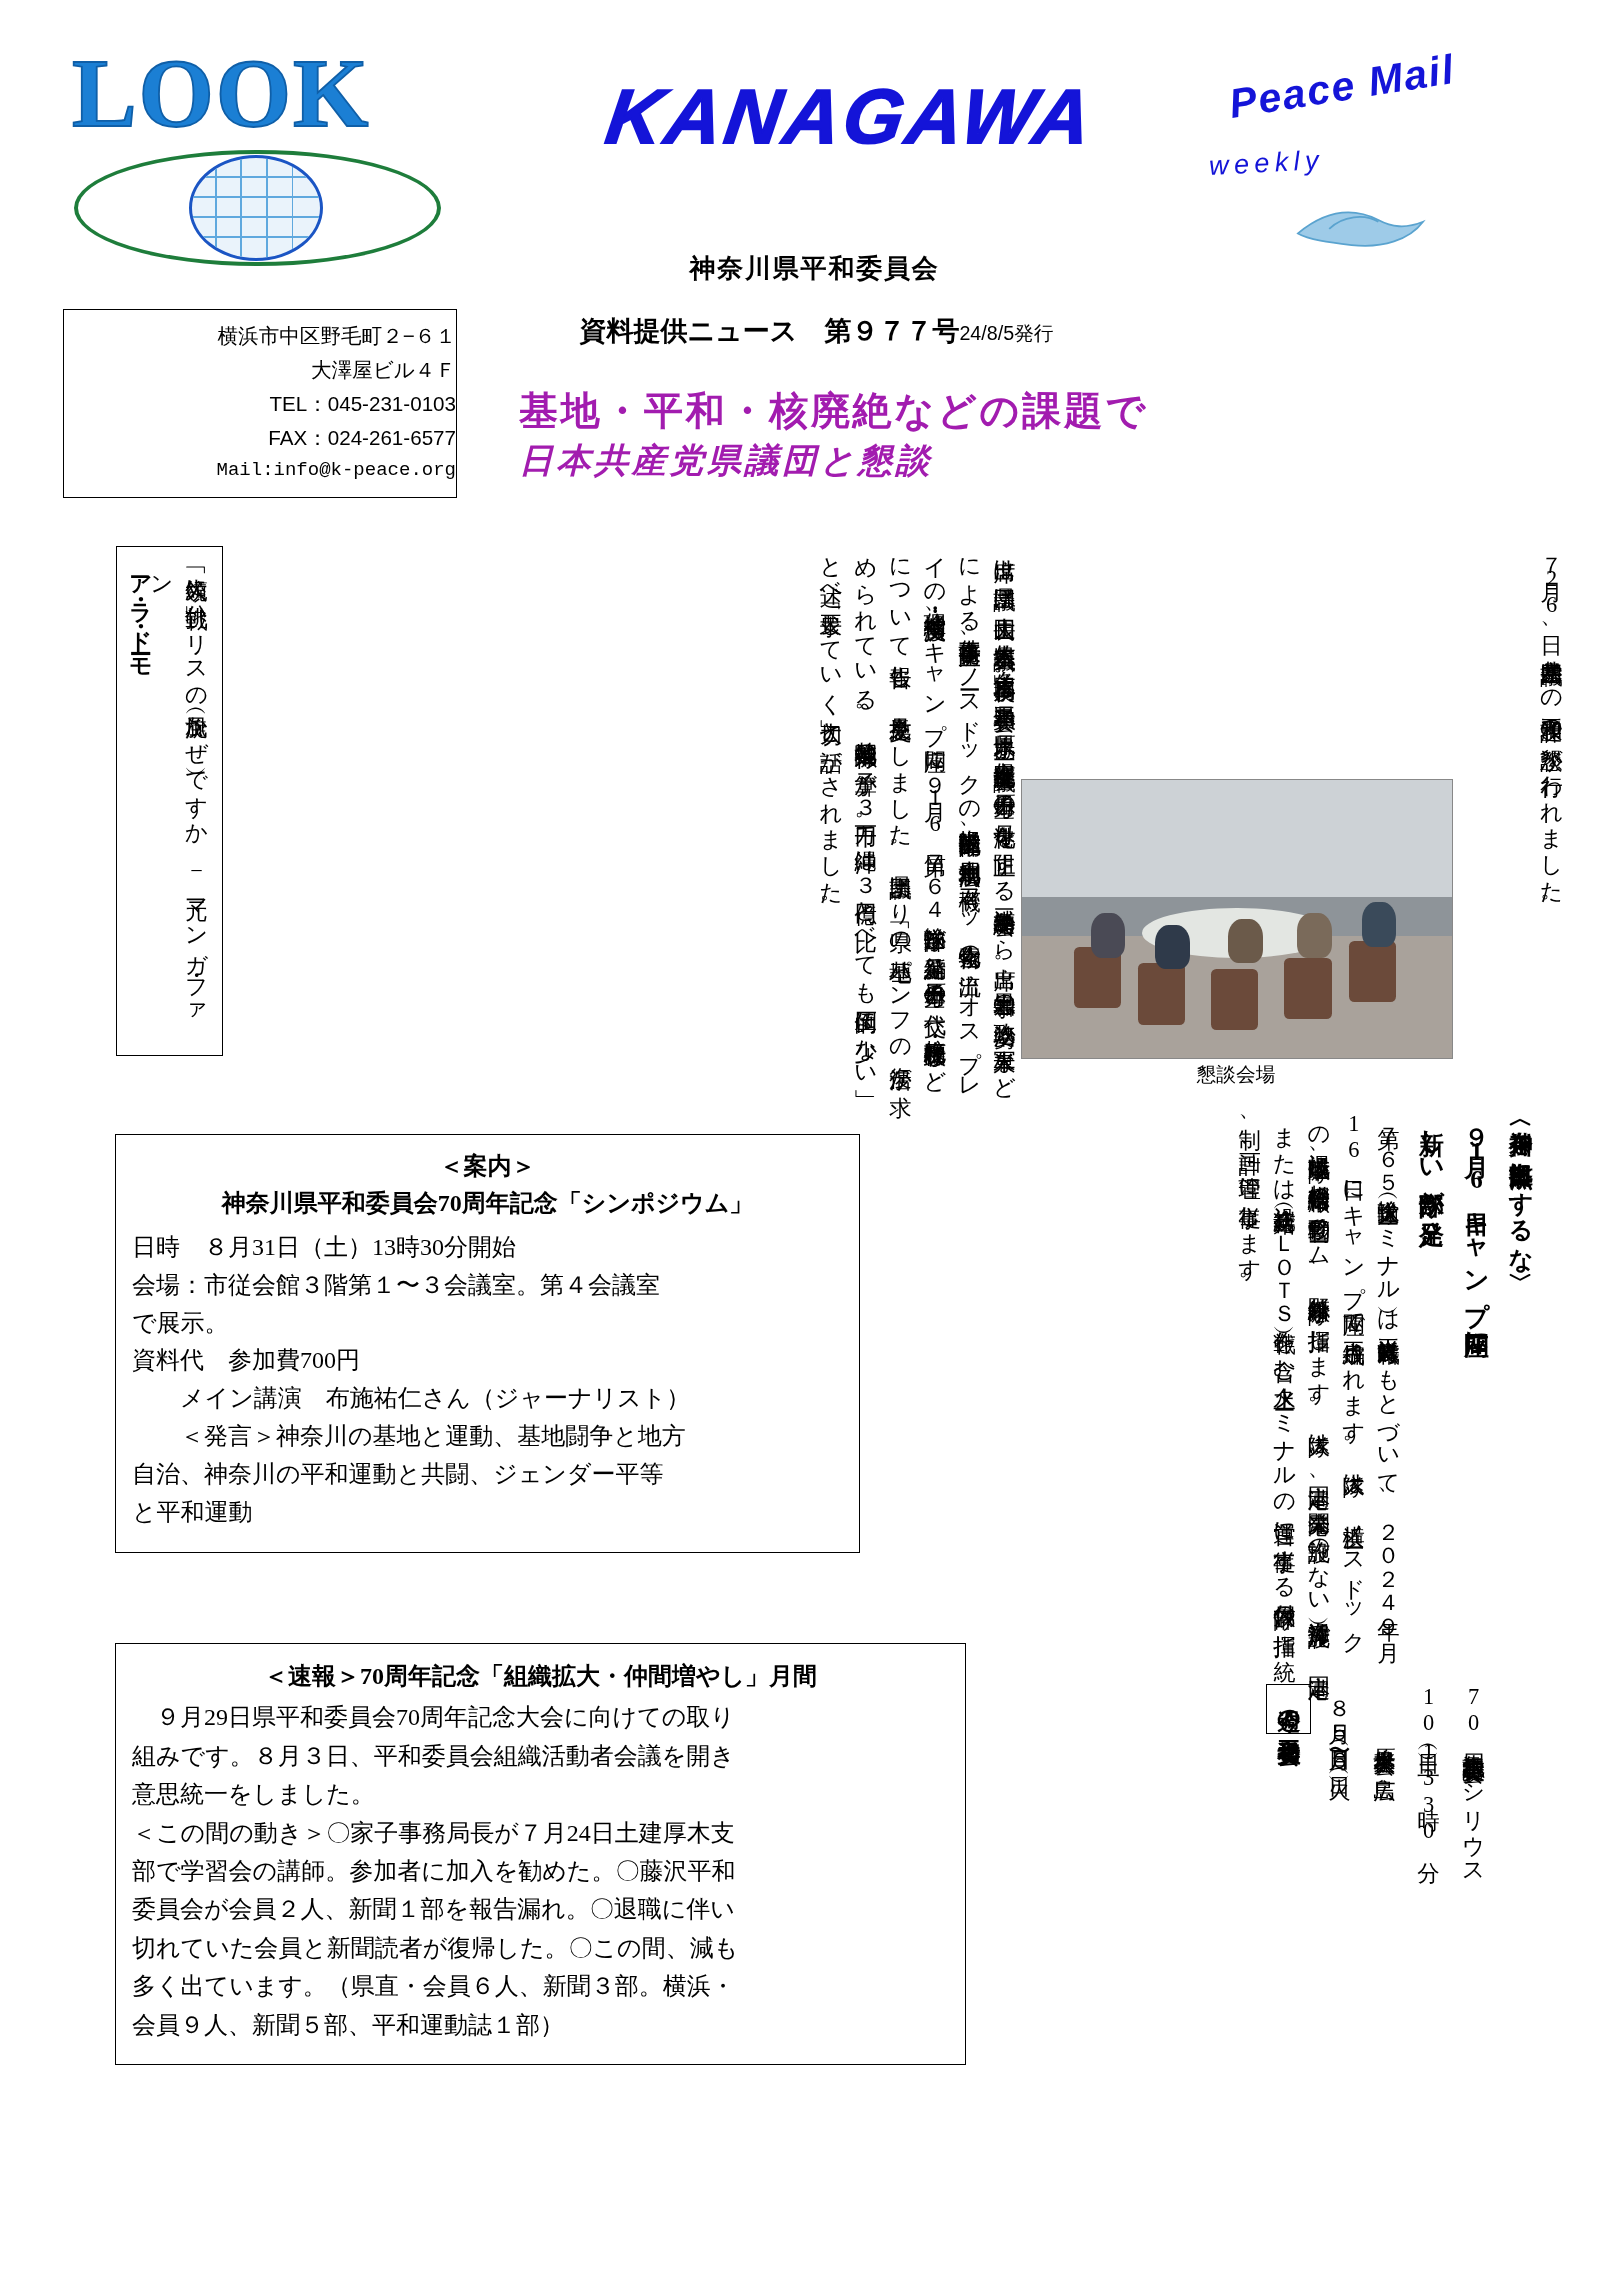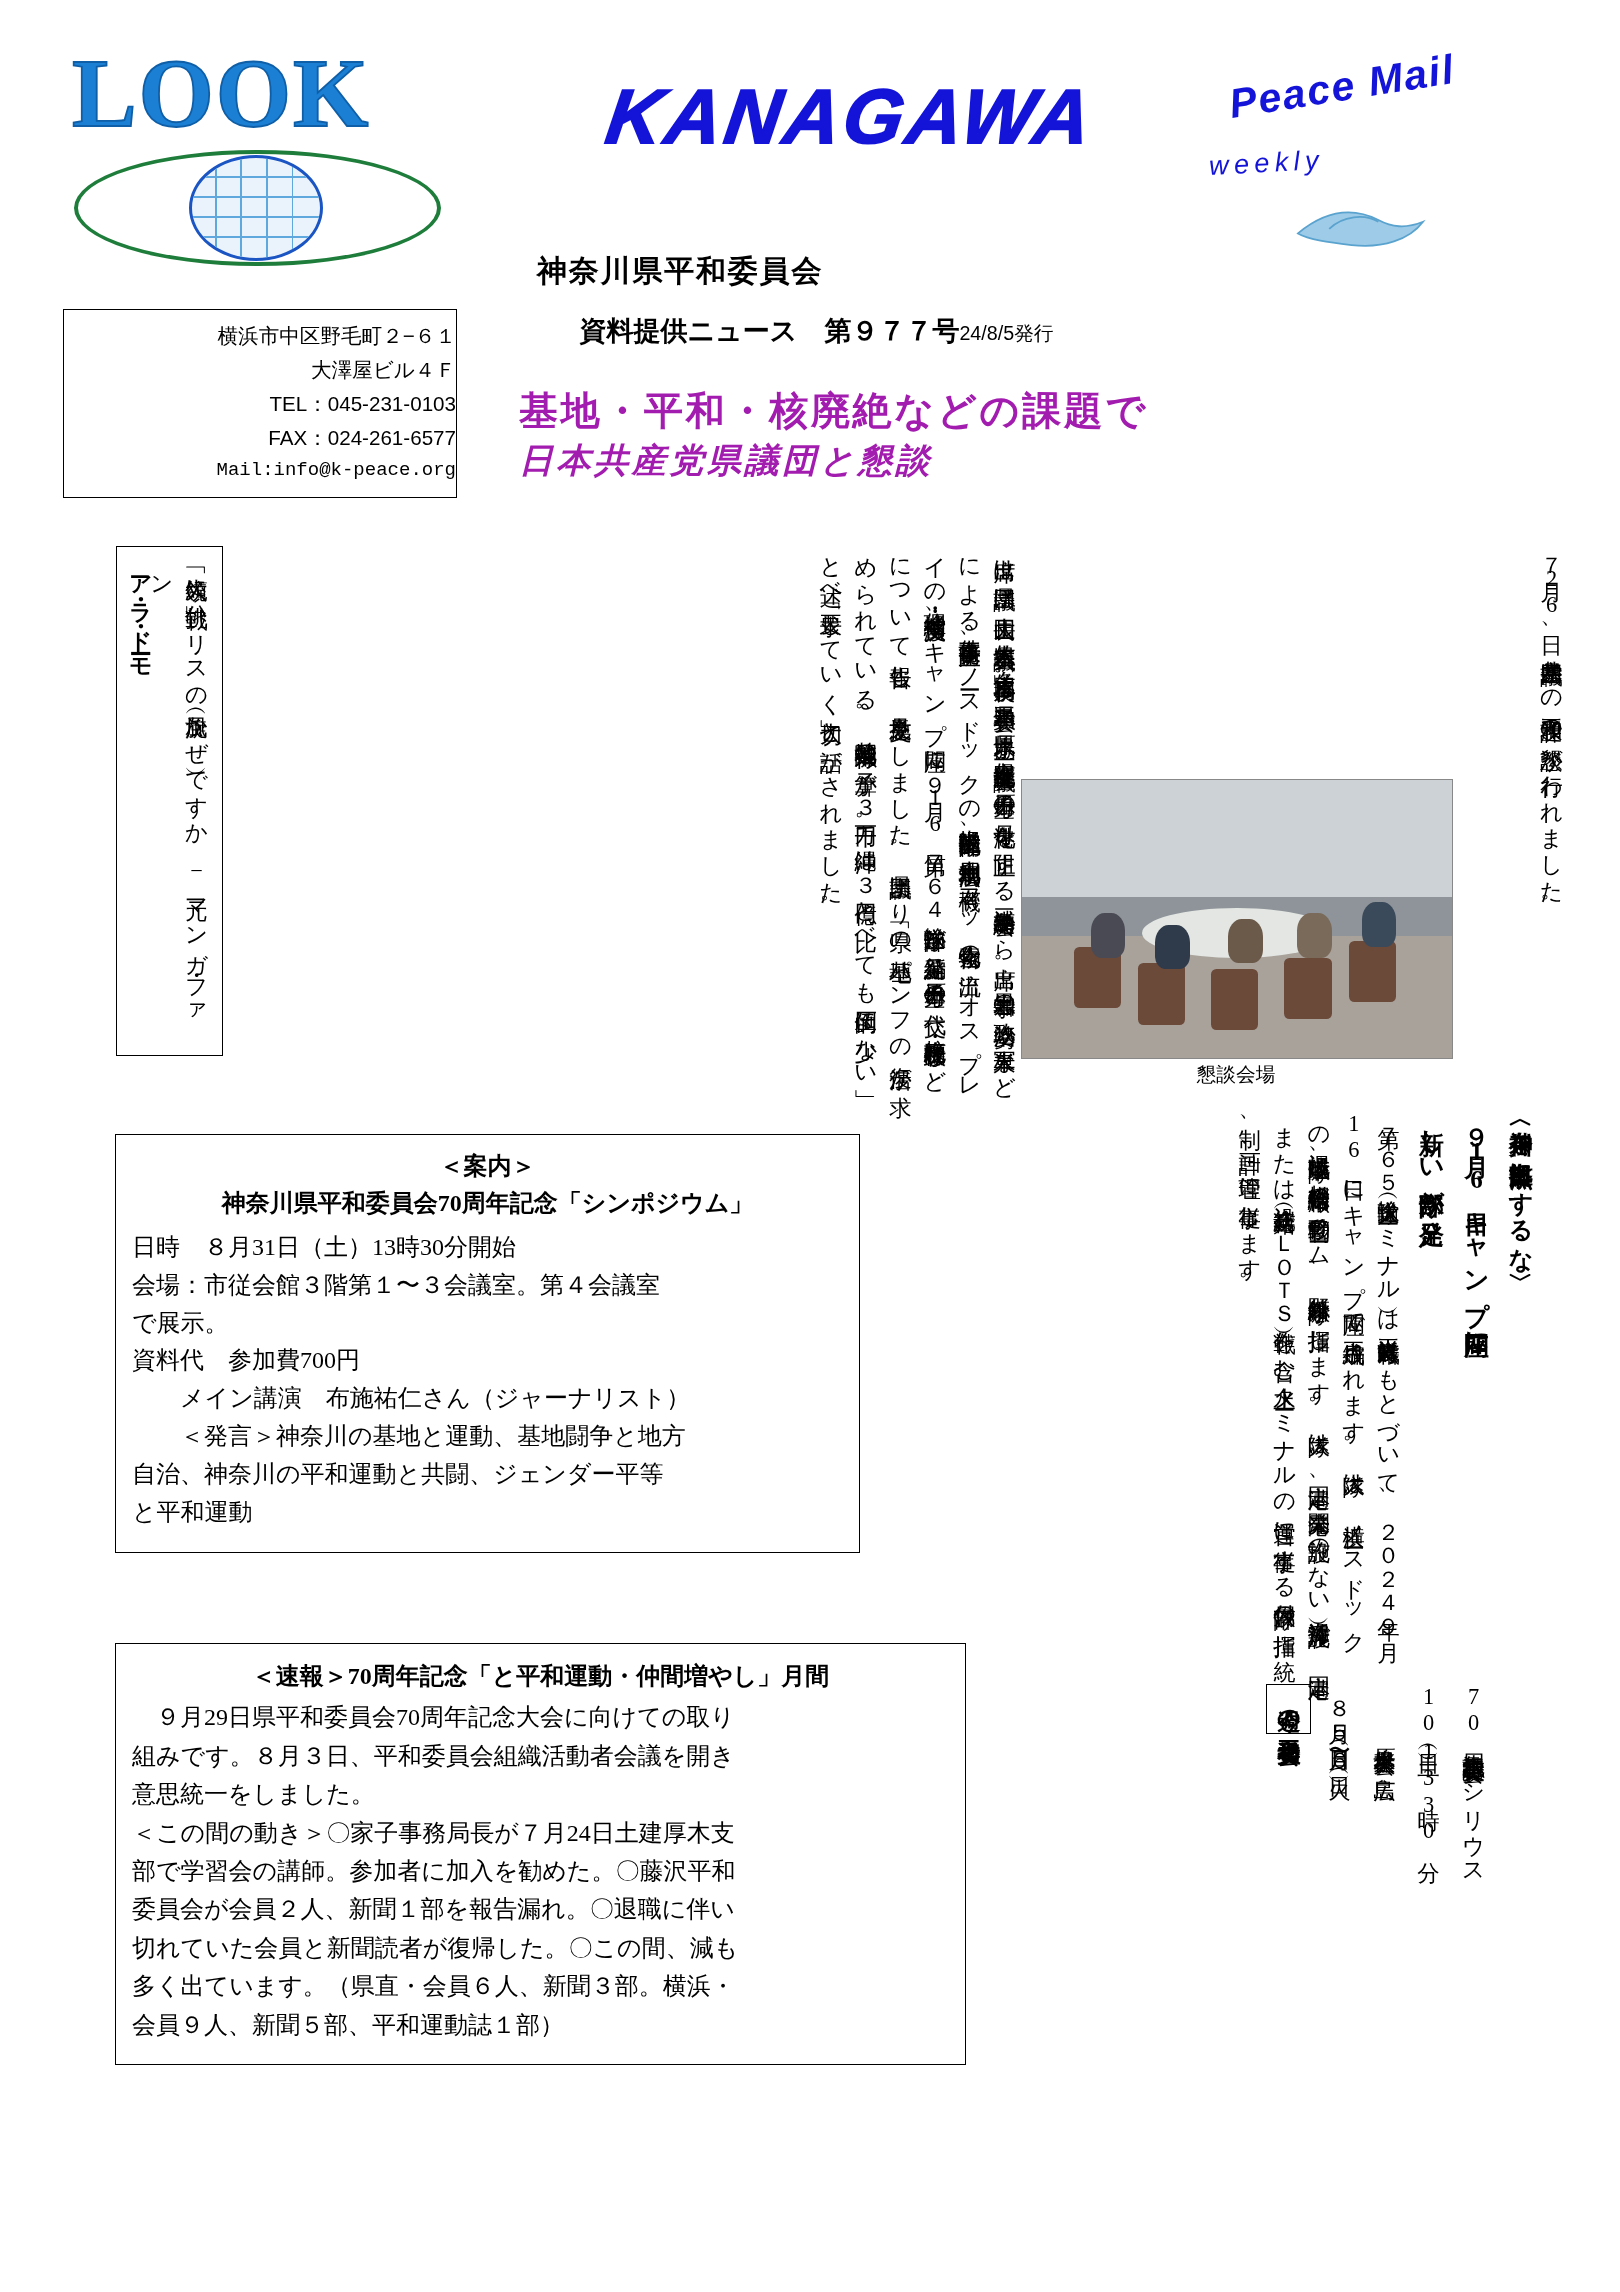--- a/index.html
+++ b/index.html
@@ -81,21 +81,22 @@
     font-size: 77px;
     color: #1414d8;
     letter-spacing: 3.6px;
     -webkit-text-stroke: 1.8px #1414d8;
     transform: skewX(-8deg);
   }
   .org-name {
     position: absolute;
     left: 537px; top: 251px;
     width: 555px;
-    font-size: 30px;
+    text-align: center;
+    font-size: 26px;
     font-weight: bold;
     letter-spacing: 1.8px;
   }
   .news-no {
     position: absolute;
     left: 503px; top: 313px;
     width: 627px;
     text-align: center;
     font-size: 27px;
     font-weight: bold;
@@ -348,21 +349,21 @@
     <div>会場：市従会館３階第１〜３会議室。第４会議室</div>
     <div>で展示。</div>
     <div>資料代　参加費700円</div>
     <div>　　メイン講演　布施祐仁さん（ジャーナリスト）</div>
     <div>　　＜発言＞神奈川の基地と運動、基地闘争と地方</div>
     <div>自治、神奈川の平和運動と共闘、ジェンダー平等</div>
     <div>と平和運動</div>
   </div>
 
   <div class="bulletin-box">
-    <div class="title">＜速報＞70周年記念「と平和運動・仲間増やし」月間</div>
+    <div class="title">＜速報＞70周年記念「組織拡大・仲間増やし」月間</div>
     <div>　９月29日県平和委員会70周年記念大会に向けての取り</div>
     <div>組みです。８月３日、平和委員会組織活動者会議を開き</div>
     <div>意思統一をしました。</div>
     <div>＜この間の動き＞〇家子事務局長が７月24日土建厚木支</div>
     <div>部で学習会の講師。参加者に加入を勧めた。〇藤沢平和</div>
     <div>委員会が会員２人、新聞１部を報告漏れ。〇退職に伴い</div>
     <div>切れていた会員と新聞読者が復帰した。〇この間、減も</div>
     <div>多く出ています。（県直・会員６人、新聞３部。横浜・</div>
     <div>会員９人、新聞５部、平和運動誌１部）</div>
   </div>

